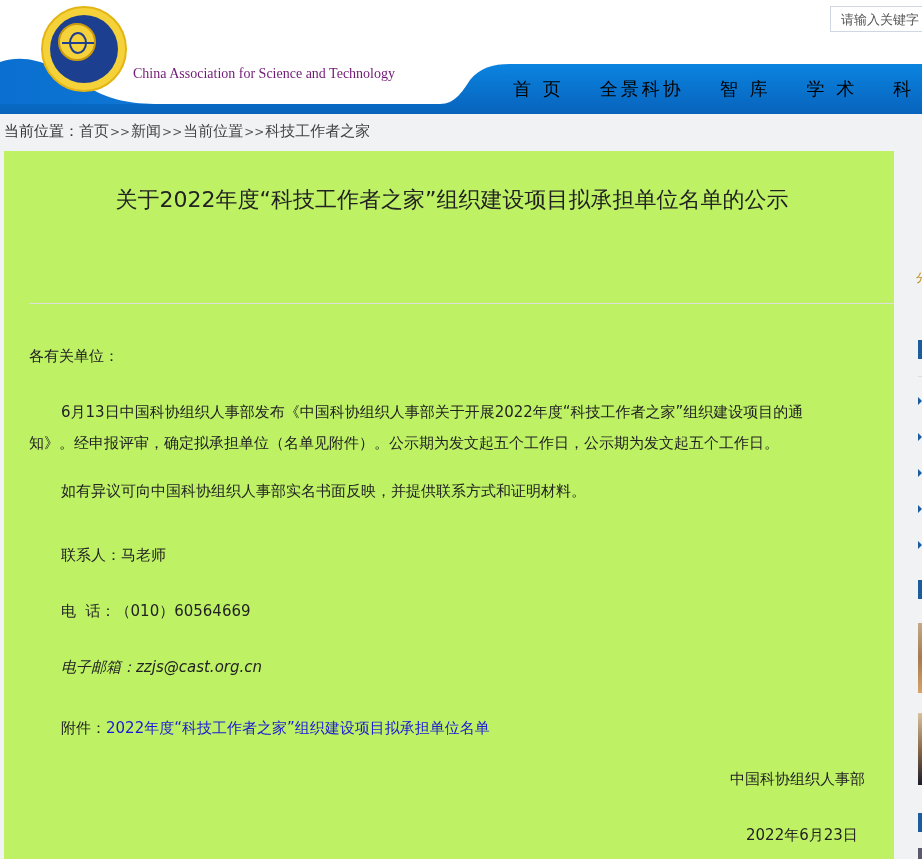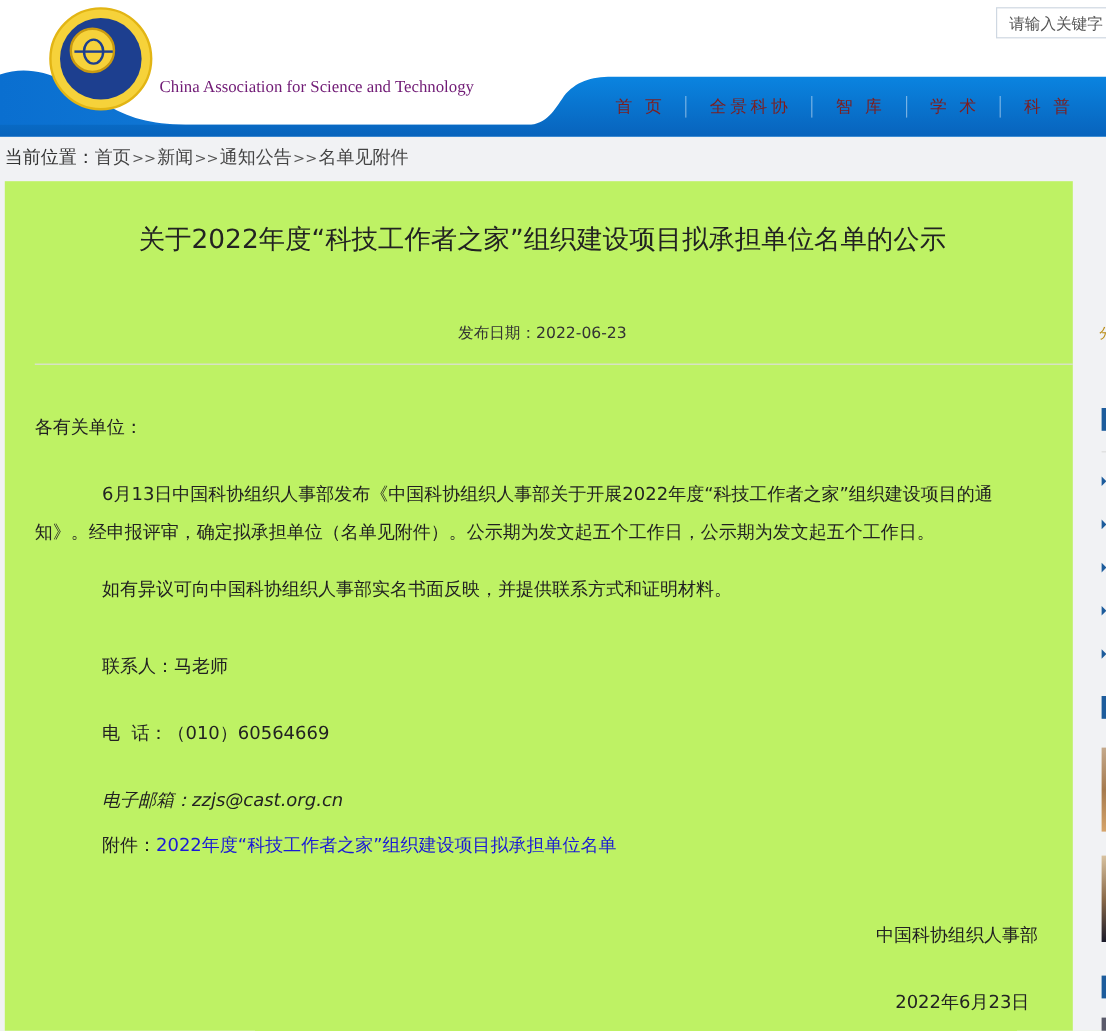--- a/index.html
+++ b/index.html
@@ -19,37 +19,37 @@
     .logo-emblem .globe-line { position: absolute; left: 2px; top: 17px; width: 32px; height: 2px; background: #1d3f8f; }
     .logo-cn { position: absolute; left: 133px; top: 14px; font-family: "DejaVu Serif", "Liberation Serif", serif;
       font-size: 36px; font-weight: bold; color: #1a4aa8; letter-spacing: 2px; font-style: italic; }
     .logo-en { position: absolute; left: 133px; top: 66px; font-family: "Liberation Serif", "DejaVu Serif", serif;
       font-size: 14px; color: #701a75; }
 
     .search-box { position: absolute; left: 830px; top: 6px; width: 110px; height: 26px; border: 1px solid #cfd8e2;
       background: #fff; font-size: 13px; color: #555; padding: 4px 10px; white-space: nowrap; overflow: hidden; }
 
     .nav { position: absolute; left: 460px; top: 64px; width: 462px; height: 50px; display: flex; align-items: center; padding-left: 53px; }
-    .nav-item { color: #7f1d1d; font-size: 14px; letter-spacing: 3px; white-space: nowrap; }
+    .nav-item { color: #000000; font-size: 18px; letter-spacing: 3px; white-space: nowrap; }
     .nav-sep { width: 1px; height: 18px; background: rgba(255,255,255,0.45); margin: 0 19px 0 17px; }
 
     
     .breadcrumb { position: absolute; left: 4px; top: 122px; font-size: 15px; color: #333; white-space: nowrap; }
     .breadcrumb span.crumb { color: #444; }
     .breadcrumb span.sep { color: #555; font-size: 12px; margin: 0 1px; }
 
     
     .main { position: absolute; left: 4px; top: 151px; width: 890px; height: 713px; background: #bef264; }
     .article-title { position: absolute; left: 0; top: 34px; width: 896px; text-align: center; font-size: 22px; color: #222; white-space: nowrap; }
     .pub-date { position: absolute; left: 0; top: 118px; width: 896px; text-align: center; font-size: 13px; color: #333; }
     .divider { position: absolute; left: 25px; top: 152px; width: 865px; height: 1px; background: #dedede; }
 
     .content { position: absolute; left: 25px; top: 190px; width: 840px; font-size: 15px; color: #222; line-height: 31px; }
     .para { position: absolute; left: 0; white-space: nowrap; }
-    .p-indent { left: 32px; margin-left: 24px; }
+    .p-indent { left: 32px; }
     .attach-link { color: #1a1ad6; text-decoration: none; }
     .right { position: absolute; white-space: nowrap; }
 
     
     .side { position: absolute; left: 916px; top: 260px; width: 6px; height: 600px; }
     .side .dot-char { position: absolute; left: 0; top: 10px; font-size: 12px; color: #b98b12; }
     .side .blue-bar { position: absolute; left: 2px; width: 4px; height: 19px; background: #1d5c9c; }
     .side .line { position: absolute; left: 2px; width: 4px; height: 1px; background: #ddd; }
     .side .arrow { position: absolute; left: 2px; width: 0; height: 0; border-top: 4px solid transparent; border-bottom: 4px solid transparent; border-left: 4px solid #1d5c9c; }
     .side .thumb { position: absolute; left: 2px; width: 4px; }
@@ -91,45 +91,42 @@
     <span class="nav-sep"></span>
     <span class="nav-item">智 库</span>
     <span class="nav-sep"></span>
     <span class="nav-item">学 术</span>
     <span class="nav-sep"></span>
     <span class="nav-item">科 普</span>
   </nav>
 </div>
 
 <div class="breadcrumb">
-  <span>当前位置：</span><span class="crumb">首页</span><span class="sep">&gt;&gt;</span><span class="crumb">新闻</span><span class="sep">&gt;&gt;</span><span class="crumb">通知公告</span><span class="sep">&gt;&gt;</span><span class="crumb">名单见附件</span>
+  <span>当前位置：</span><span class="crumb">首页</span><span class="sep">&gt;&gt;</span><span class="crumb">新闻</span><span class="sep">&gt;&gt;</span><span class="crumb">当前位置</span><span class="sep">&gt;&gt;</span><span class="crumb">科技工作者之家</span>
 </div>
 
 <div class="main">
   <h1 class="article-title" style="font-weight:normal;">关于2022年度“科技工作者之家”组织建设项目拟承担单位名单的公示</h1>
-  <div class="pub-date">
-    <span>发布日期：</span><span>2022-06-23</span>
-  </div>
   <div class="divider"></div>
 
   <div class="content">
     <div class="para" style="top:0px;text-align:center;">各有关单位：</div>
     <div class="para p-indent" style="top:56px;">6月13日中国科协组织人事部发布《中国科协组织人事部关于开展2022年度“科技工作者之家”组织建设项目的通</div>
     <div class="para" style="top:87px;">知》。经申报评审，确定拟承担单位（名单见附件）。公示期为发文起五个工作日，公示期为发文起五个工作日。</div>
     <div class="para p-indent" style="top:135px;">如有异议可向中国科协组织人事部实名书面反映，并提供联系方式和证明材料。</div>
     <div class="para p-indent" style="top:199px;">
       <span>联系人：</span><span>马老师</span>
     </div>
     <div class="para p-indent" style="top:255px;">
       <span style="white-space:pre;">电  话：</span><span>（010）60564669</span>
     </div>
     <div class="para p-indent" style="top:311px;font-style:italic;">
       <span>电子邮箱：</span><span>zzjs@cast.org.cn</span>
     </div>
-    <div class="para p-indent" style="top:348px;">
+    <div class="para p-indent" style="top:372px;">
       <span>附件：</span><a class="attach-link">2022年度“科技工作者之家”组织建设项目拟承担单位名单</a>
     </div>
     <div class="right" style="top:423px; left:701px;">中国科协组织人事部</div>
     <div class="right" style="top:479px; left:717px;">2022年6月23日</div>
   </div>
 </div>
 
 <div class="side">
   <span class="dot-char">分</span>
   <div class="blue-bar" style="top:80px;"></div>

